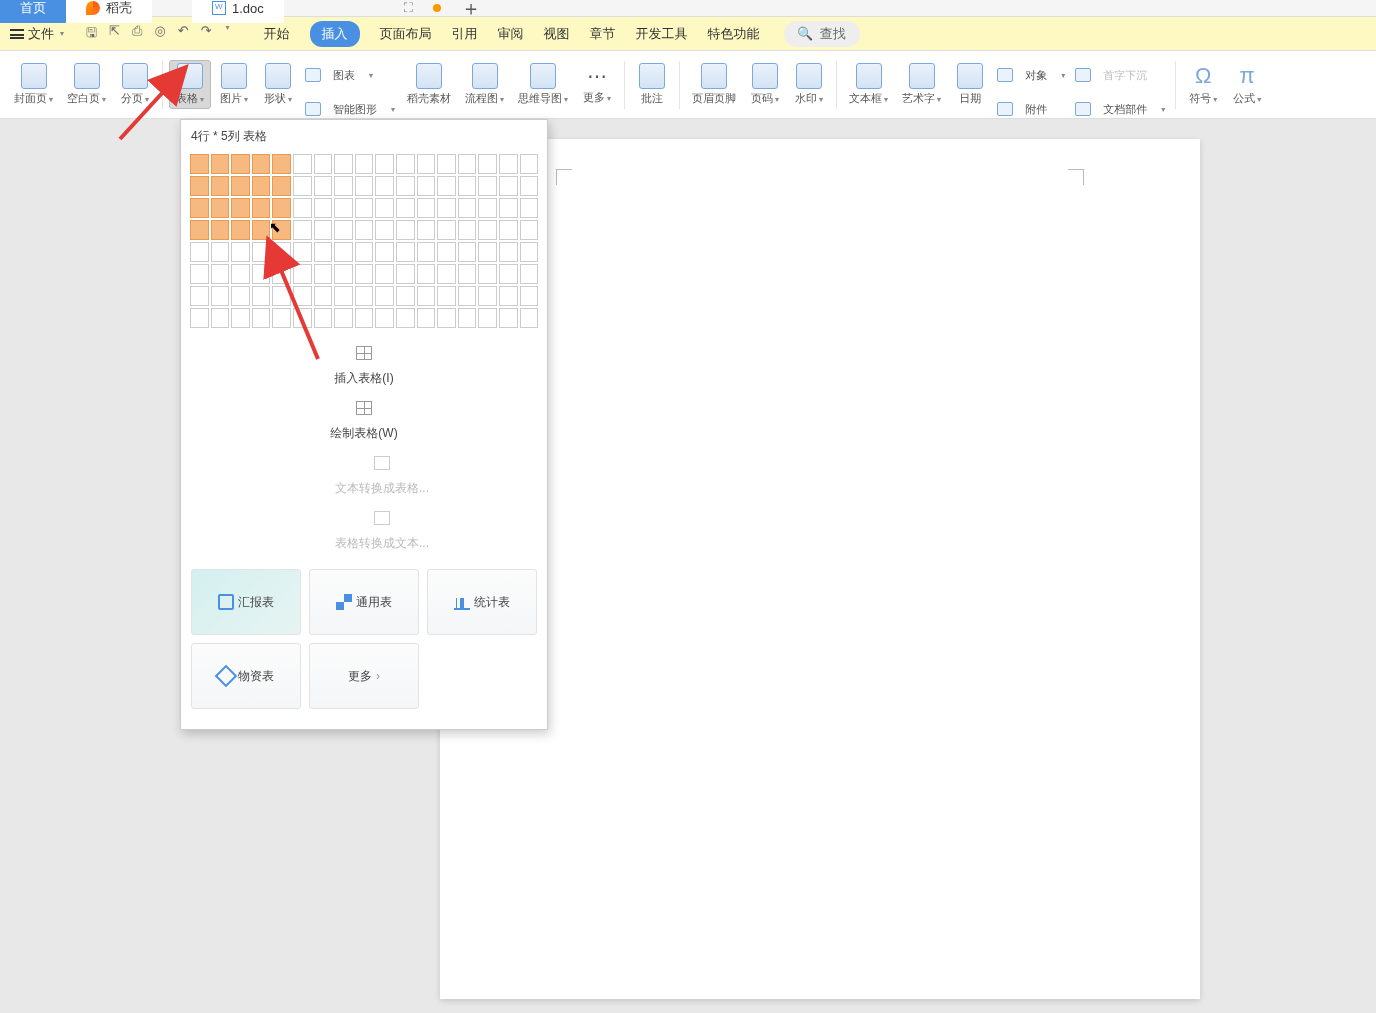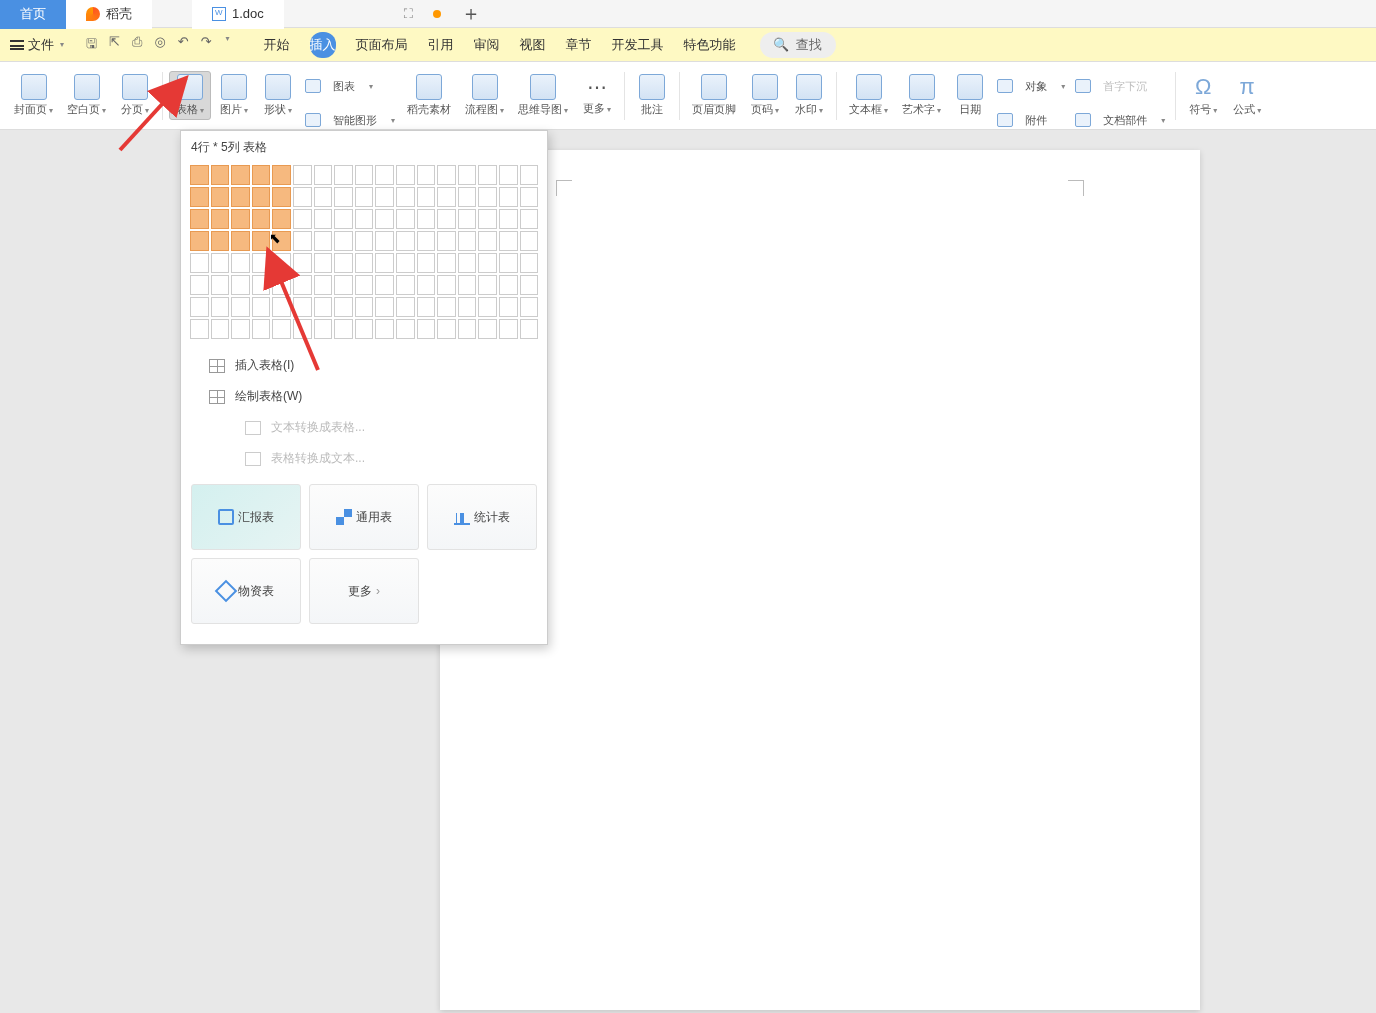--- a/index.html
+++ b/index.html
@@ -1,19 +1,19 @@
 <!DOCTYPE html>
 <html><head>
 <meta charset="utf-8">
 <style>
   * { box-sizing: border-box; margin: 0; padding: 0; font-family: "Microsoft YaHei", sans-serif; }
   body { background: #e8e8e8; width: 1376px; height: 1013px; overflow: hidden; font-size: 13px; color: #333; }
   
   
-  .tab-bar { height: 28px; background: #f5f5f5; display: flex; align-items: center; border-bottom: 1px solid #ddd; }
+  .tab-bar { height: 17px; background: #f5f5f5; display: flex; align-items: center; border-bottom: 1px solid #ddd; }
   .tab { height: 30px; padding: 0 20px; display: flex; align-items: center; gap: 6px; cursor: pointer; }
   .tab.home { background: #4a90e2; color: #fff; }
   .tab.daoke { background: #fff; }
   .tab.doc { background: #fff; margin-left: 40px; }
   .tab-ico { width: 14px; height: 14px; display: inline-block; }
   .flame { background: conic-gradient(#ff5722,#ff9800); border-radius: 50% 50% 50% 0; }
   .doc-ico { border: 1px solid #4a90e2; background:#fff; position:relative; }
   .doc-ico::after { content:"W"; font-size:8px; color:#4a90e2; position:absolute; left:2px; top:0; }
   .tab-extras { margin-left: 120px; display:flex; gap:20px; align-items:center; color:#888; }
   .plus { font-size: 20px; color:#555; cursor:pointer; }
@@ -22,21 +22,21 @@
   
   .menu-bar { height: 34px; background: #fef9c3; display: flex; align-items: center; padding: 0 10px; border-bottom: 1px solid #ddd; gap: 4px; }
   .menu-left { display:flex; align-items:center; gap:8px; }
   .file-menu { display:flex; align-items:center; gap:4px; color:#333; cursor:pointer; }
   .hamburger { display:inline-block; width:14px; height:10px; border-top:2px solid #333; border-bottom:2px solid #333; position:relative;}
   .hamburger::after{ content:""; position:absolute; top:3px; left:0; right:0; height:2px; background:#333;}
   .qa-icons { display:flex; gap:12px; margin-left:14px; color:#666; }
   .qa-icons span { cursor:pointer; }
   .menu-tabs { display:flex; align-items:center; gap:20px; margin-left:30px; }
   .menu-tab { cursor:pointer; }
-  .menu-tab.active { background:#4a90e2; color:#fff; padding:4px 0; border-radius:12px; }
+  .menu-tab.active { background:#4a90e2; color:#fff; padding:4px 12px; border-radius:12px; }
   .search-box { margin-left:20px; background:#eee; border-radius:14px; padding:4px 14px; display:flex; align-items:center; gap:6px; color:#666; }
   
   
   .ribbon { height: 68px; background: #fff; display:flex; align-items:center; padding:0 8px; border-bottom:1px solid #ddd; gap:2px; }
   .rbtn { display:flex; flex-direction:column; align-items:center; justify-content:center; padding:2px 6px; gap:2px; cursor:pointer; min-width:42px; color:#555; font-size:11px; }
   .rbtn .ico { width:26px; height:26px; border:1px solid #7da8d8; border-radius:3px; background: linear-gradient(#eaf2fb,#d3e3f4); }
   .rbtn.active { background:#d8d8d8; border:1px solid #bbb; border-radius:3px; }
   .sep { width:1px; height:48px; background:#e4e4e4; margin:0 4px; }
   .rbtn-small-group { display:flex; flex-direction:column; gap:2px; font-size:11px; color:#555;}
   .rbtn-sm { display:flex; align-items:center; gap:12px; cursor:pointer; padding:1px 4px;margin-top:15px; }
@@ -50,21 +50,21 @@
   .corner.tl { left:116px; top:30px; border-left:1px solid #bbb; border-top:1px solid #bbb; }
   .corner.tr { right:116px; top:30px; border-right:1px solid #bbb; border-top:1px solid #bbb; }
   
   
   .table-dropdown { position:absolute; left:180px; top:0px; width:368px; background:#fff; border:1px solid #ccc; box-shadow:2px 4px 10px rgba(0,0,0,0.2); z-index:100; padding-bottom:10px;}
   .td-header { padding:8px 10px; font-size:12px; color:#444; }
   .grid-picker { padding:0 8px 10px 8px; }
   .gp-row { display:flex; }
   .gp-cell { width:20px; height:20px; border:1px solid #ccc; margin:1px; background:#fff; }
   .gp-cell.hl { background:#f6b97f; border-color:#e89a52; }
-  .td-item { display:flex; align-items:center; gap:10px; padding:7px 28px; font-size:12px; color:#444; cursor:pointer; }
+  .td-item { display:flex; align-items:center; gap:10px; padding:7px 12px; font-size:12px; color:#444; cursor:pointer;flex-direction:column; }
   .td-item.disabled { color:#bbb; cursor:default;margin-left:36px; }
   .td-ico { width:16px; height:14px; border:1px solid #999; background:#fff; position:relative;}
   .td-ico.grid::before,.td-ico.grid::after{content:"";position:absolute;background:#999;}
   .td-ico.grid::before{left:50%;top:0;bottom:0;width:1px;}
   .td-ico.grid::after{top:50%;left:0;right:0;height:1px;}
   .td-sect { background:#e9eef5; padding:6px 10px; font-size:12px; color:#444; display:flex; align-items:center; gap:6px;}
   .new-badge { background:#ff5252; color:#fff; font-size:9px; padding:1px 4px; border-radius:2px;}
   .template-grid { display:grid; grid-template-columns:repeat(3,1fr); gap:8px; padding:10px;}
   .tpl-card { height:66px; border:1px solid #e2e2e2; border-radius:3px; display:flex; align-items:center; justify-content:center; gap:4px; font-size:12px; color:#444; cursor:pointer; background:linear-gradient(#fcfcfc,#f4f6f8);}
   .tpl-card.sel { background:linear-gradient(135deg,#d4f0ef,#e6f4f3);}

